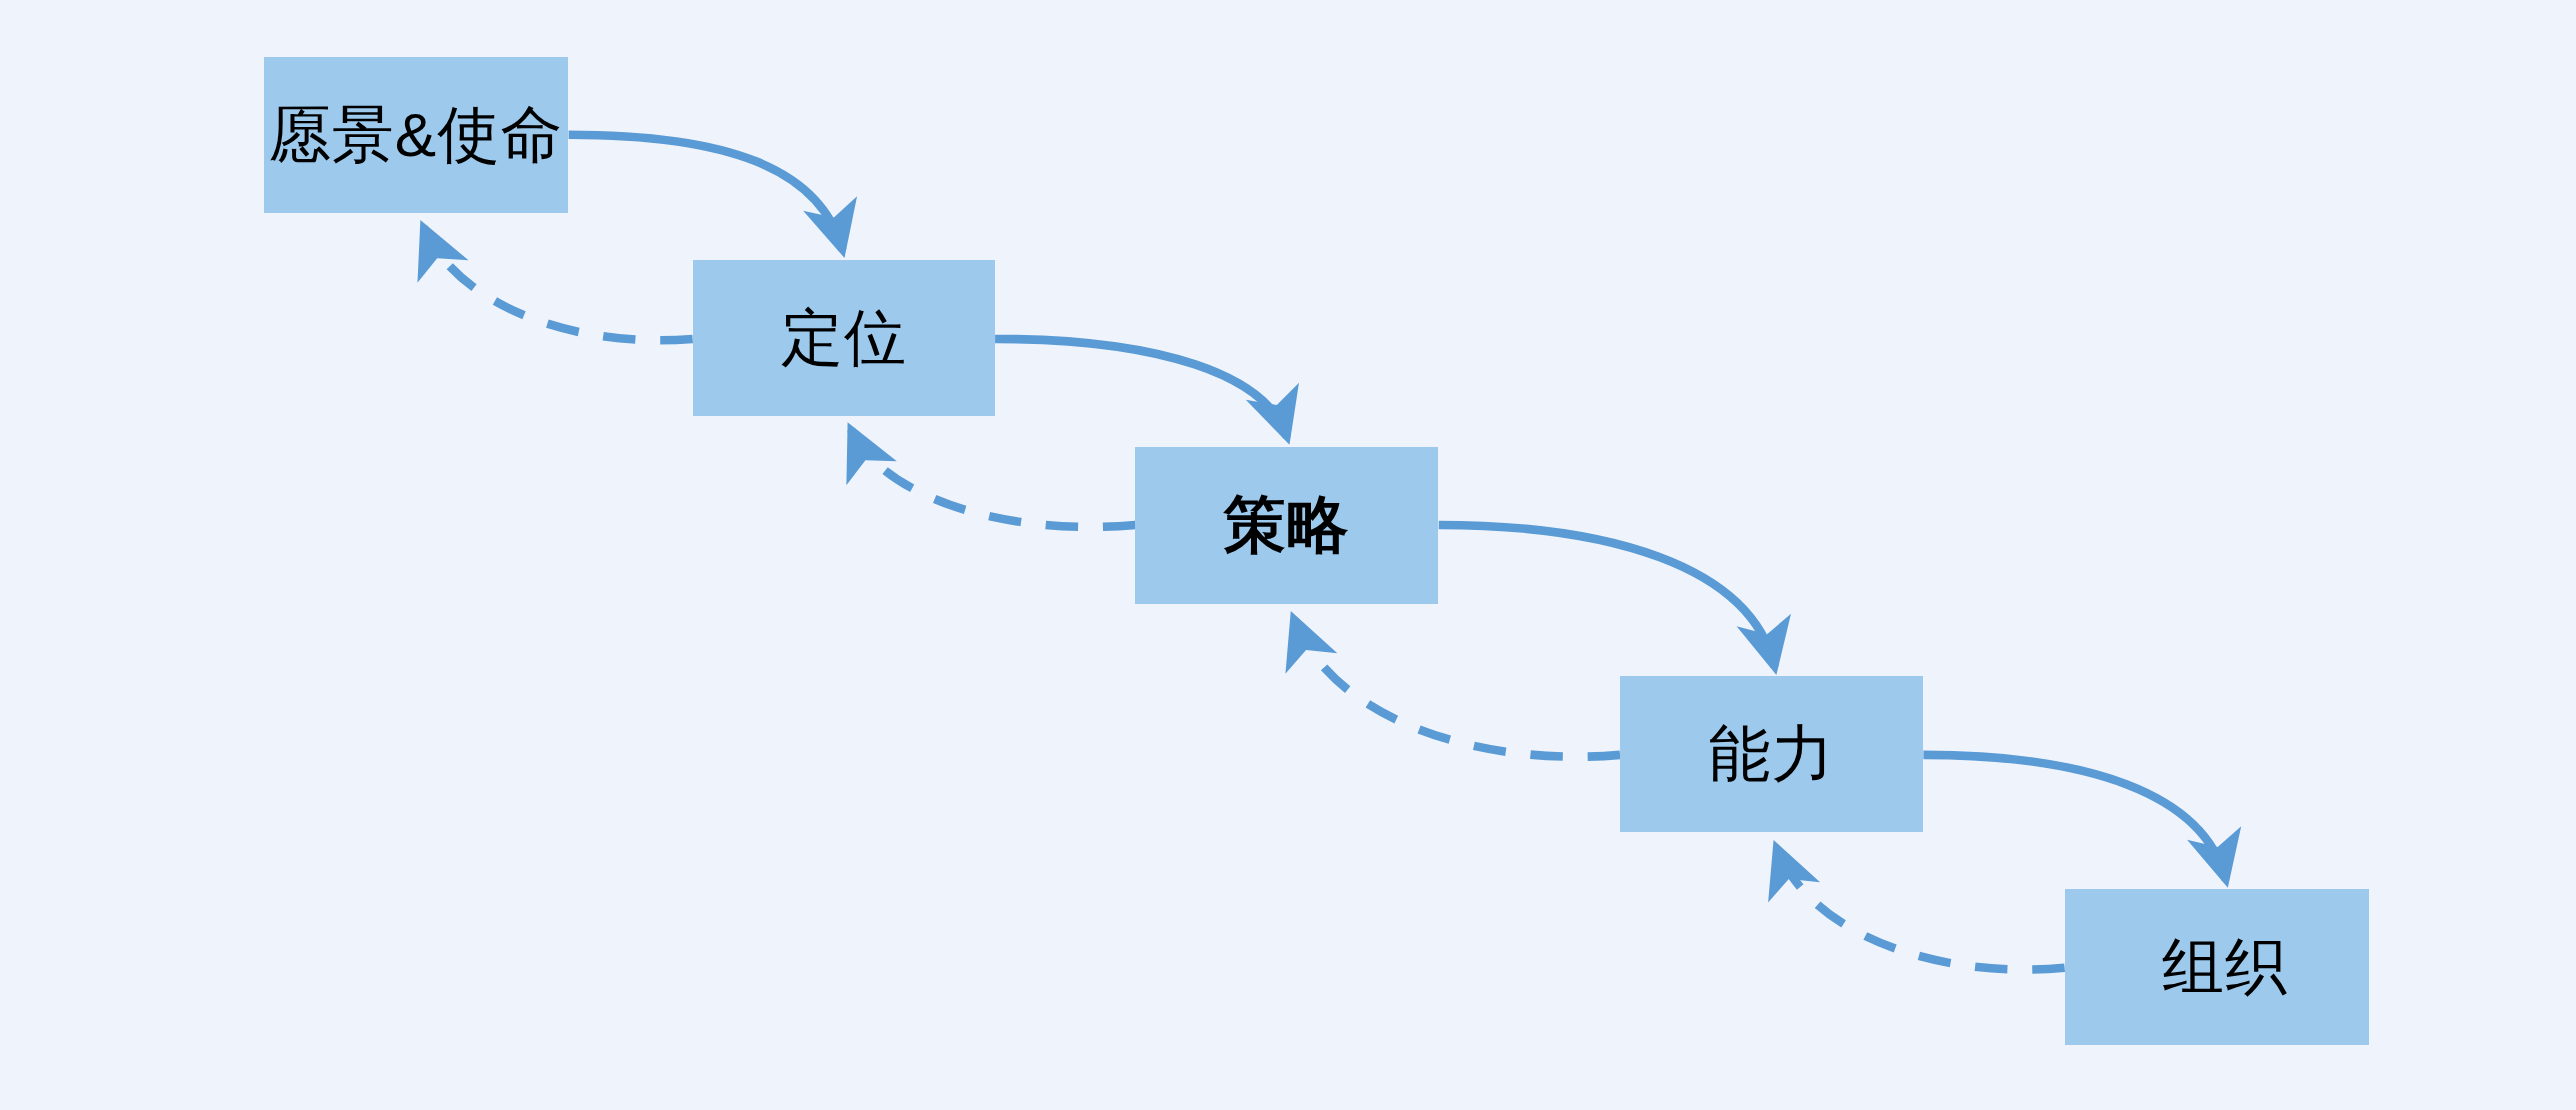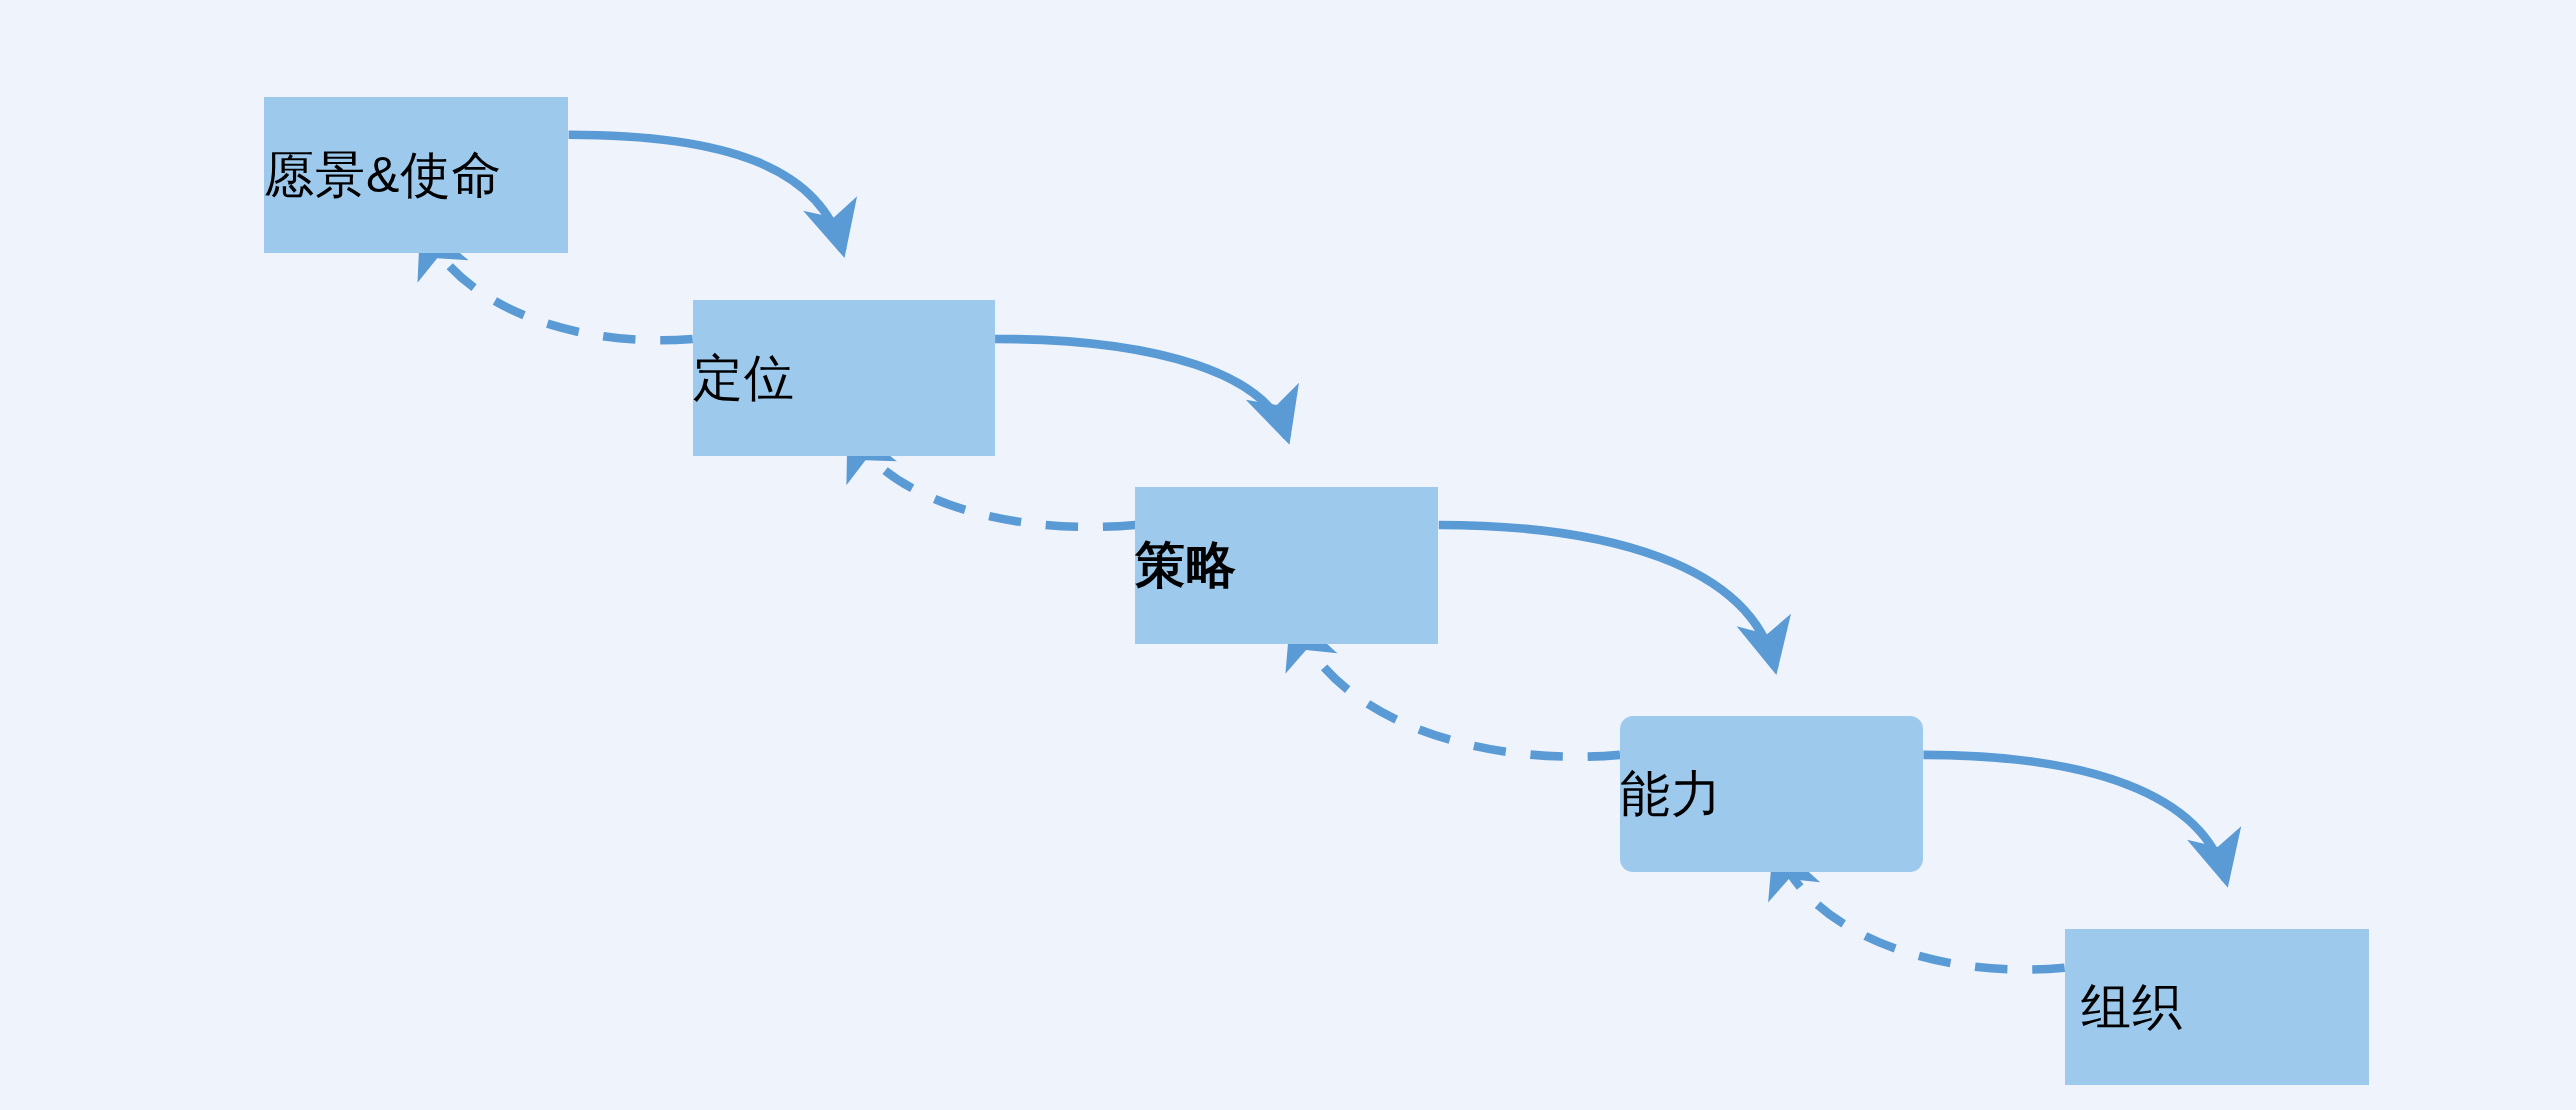--- a/index.html
+++ b/index.html
@@ -24,38 +24,38 @@
     left: 0;
     top: 0;
     width: 2576px;
     height: 1111px;
   }
   .node {
     position: absolute;
     box-sizing: border-box;
     display: flex;
     align-items: center;
+    justify-content: center;
     background: #9cc9ec;
     color: #000000;
-    font-size: 50px;
+    font-size: 62px;
     line-height: 1.1;
     letter-spacing: 1px;
     white-space: nowrap;
     user-select: none;
-    margin-top: 40px;
   }
   .node-label {
     display: block;
     pointer-events: none;
   }
   
   #node-vision   { left: 264px;  top: 57px;  width: 304px; height: 156px; }
   #node-position { left: 693px;  top: 260px; width: 302px; height: 156px; }
   #node-strategy { left: 1135px; top: 447px; width: 303px; height: 157px; font-weight: bold; }
-  #node-ability  { left: 1620px; top: 676px; width: 303px; height: 156px; border-radius: 13px; }
+  #node-ability  { left: 1620px; top: 676px; width: 303px; height: 156px; }
   #node-org      { left: 2065px; top: 889px; width: 304px; height: 156px; padding-left: 16px; }
 </style>
 </head>
 <body>
 
 <div id="canvas" style="background: rgb(239, 244, 252);">
 
   <svg id="edges" viewBox="0 0 2700 1164" width="2576" height="1111" xmlns="http://www.w3.org/2000/svg">
     <defs>
       <marker id="arrow-solid" viewBox="0 0 12 12" refX="9.5" refY="6" markerWidth="7.5" markerHeight="7.5" orient="auto-start-reverse" markerUnits="strokeWidth">

